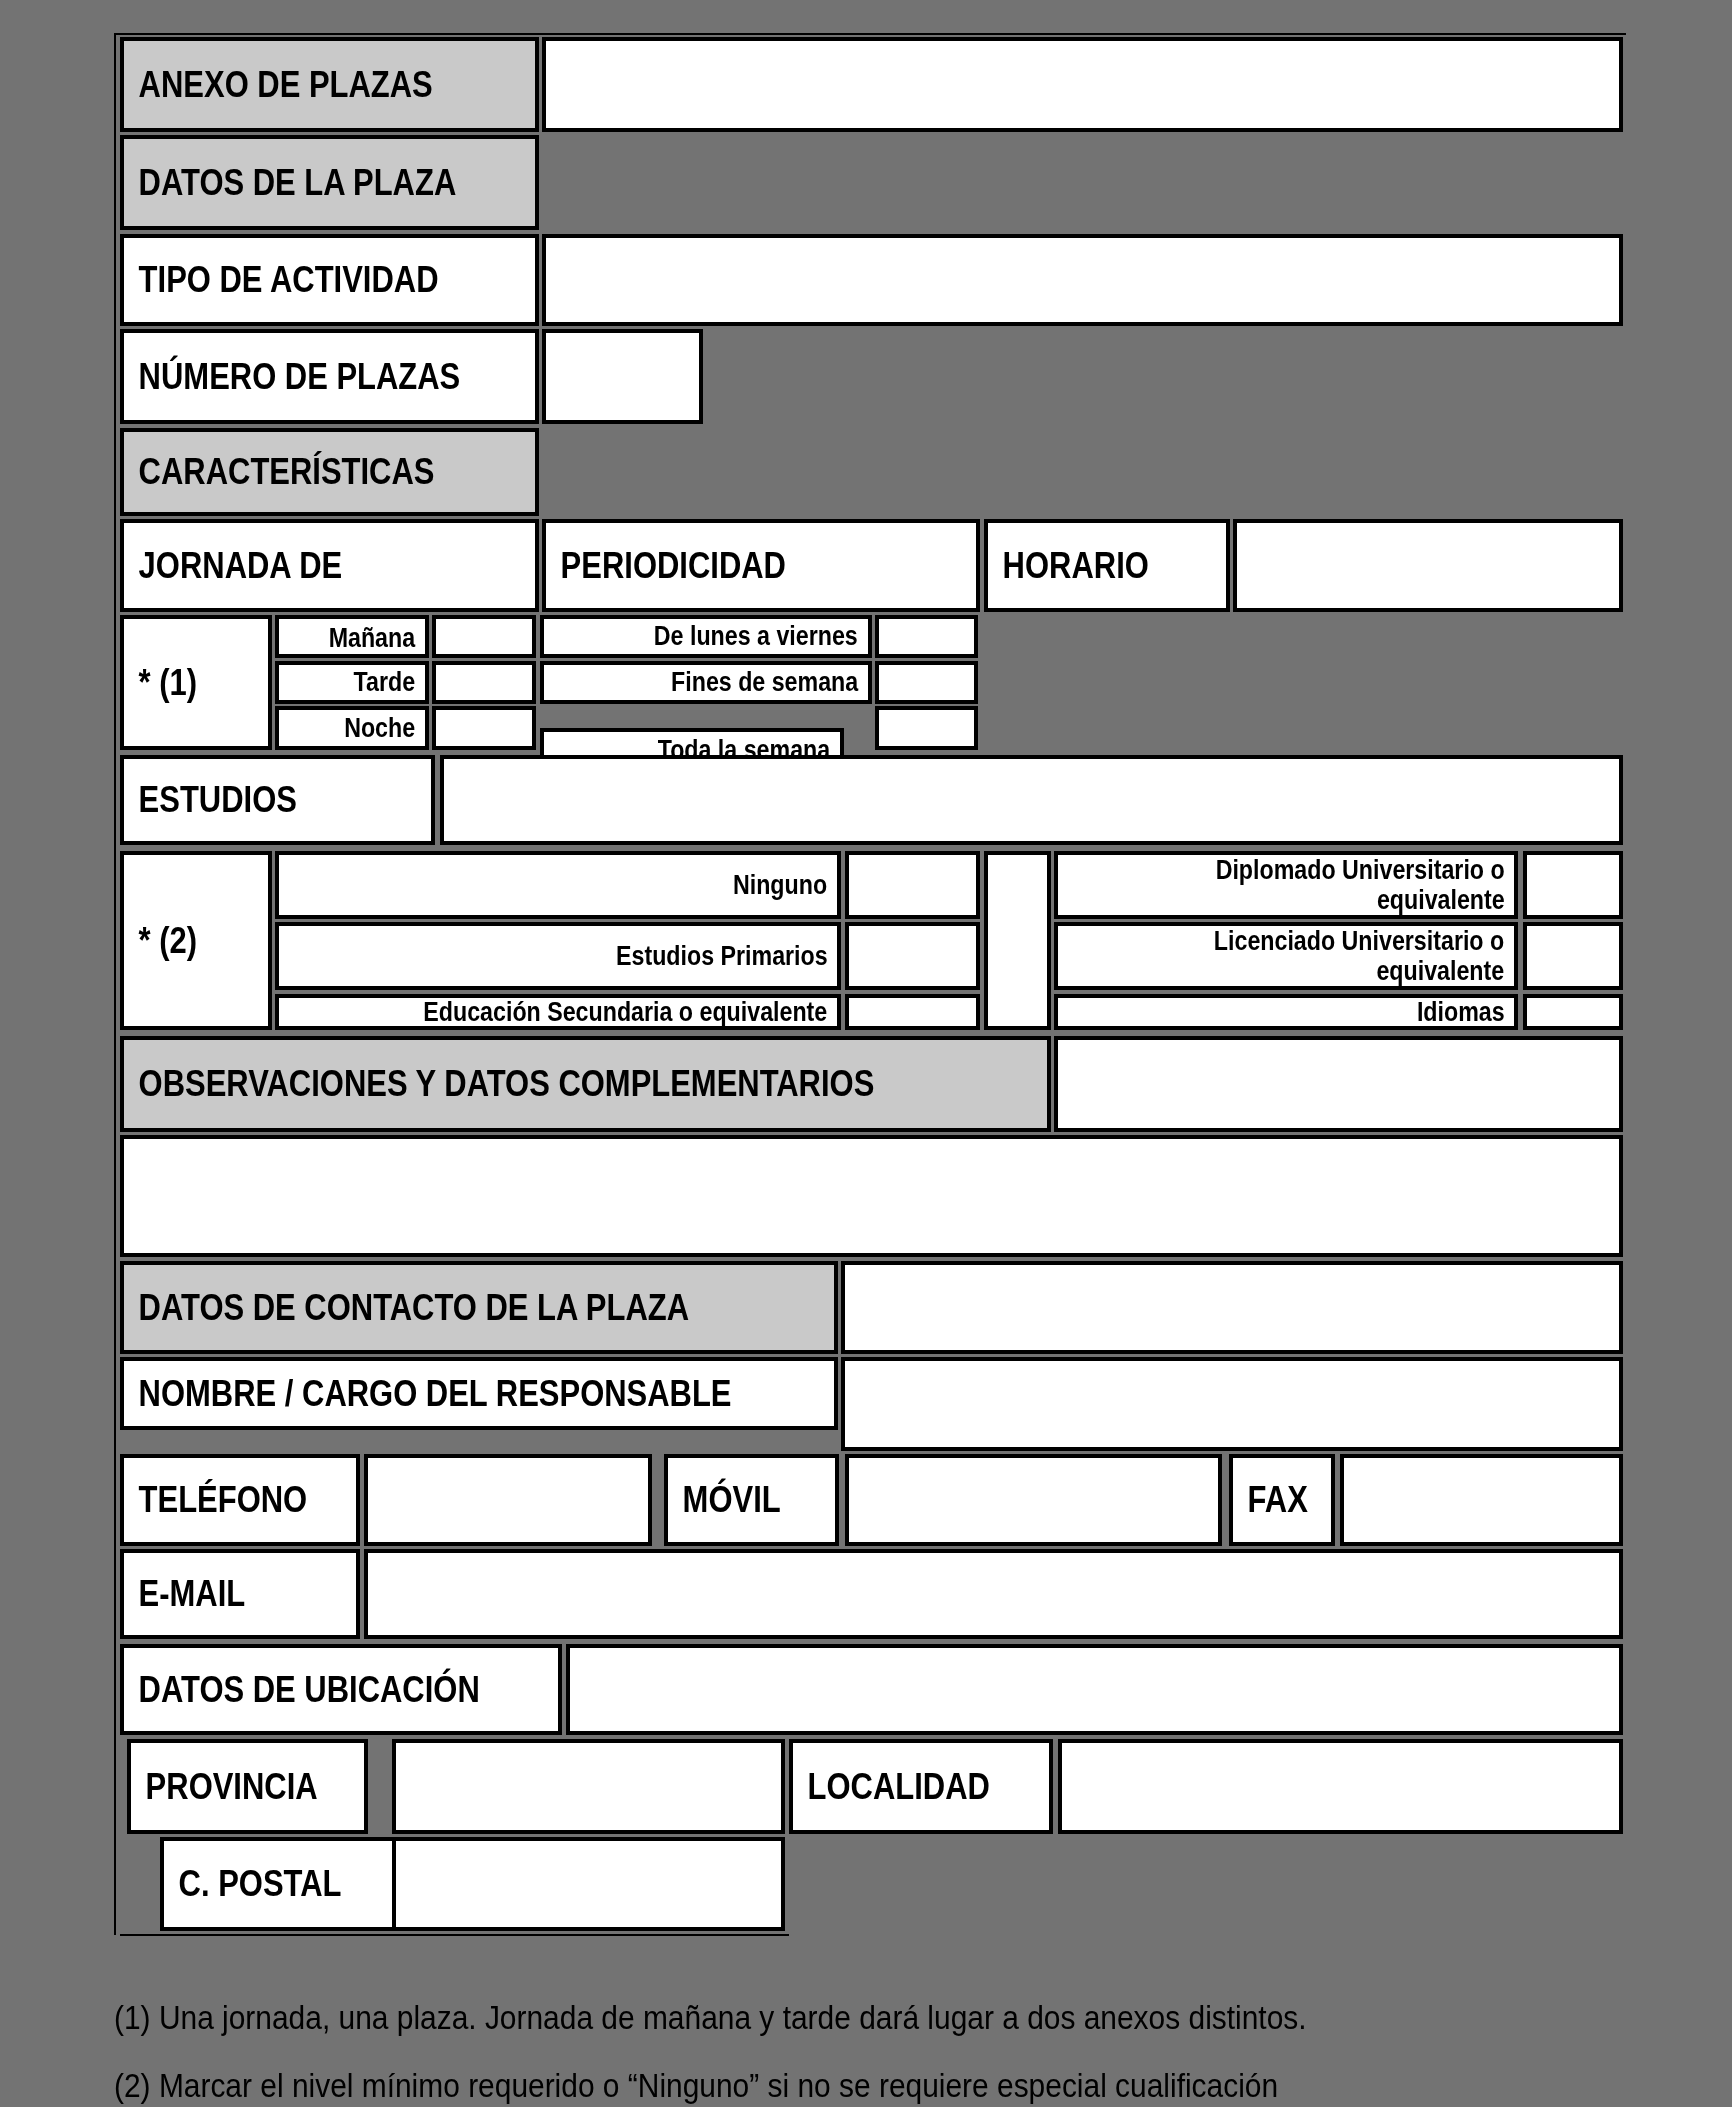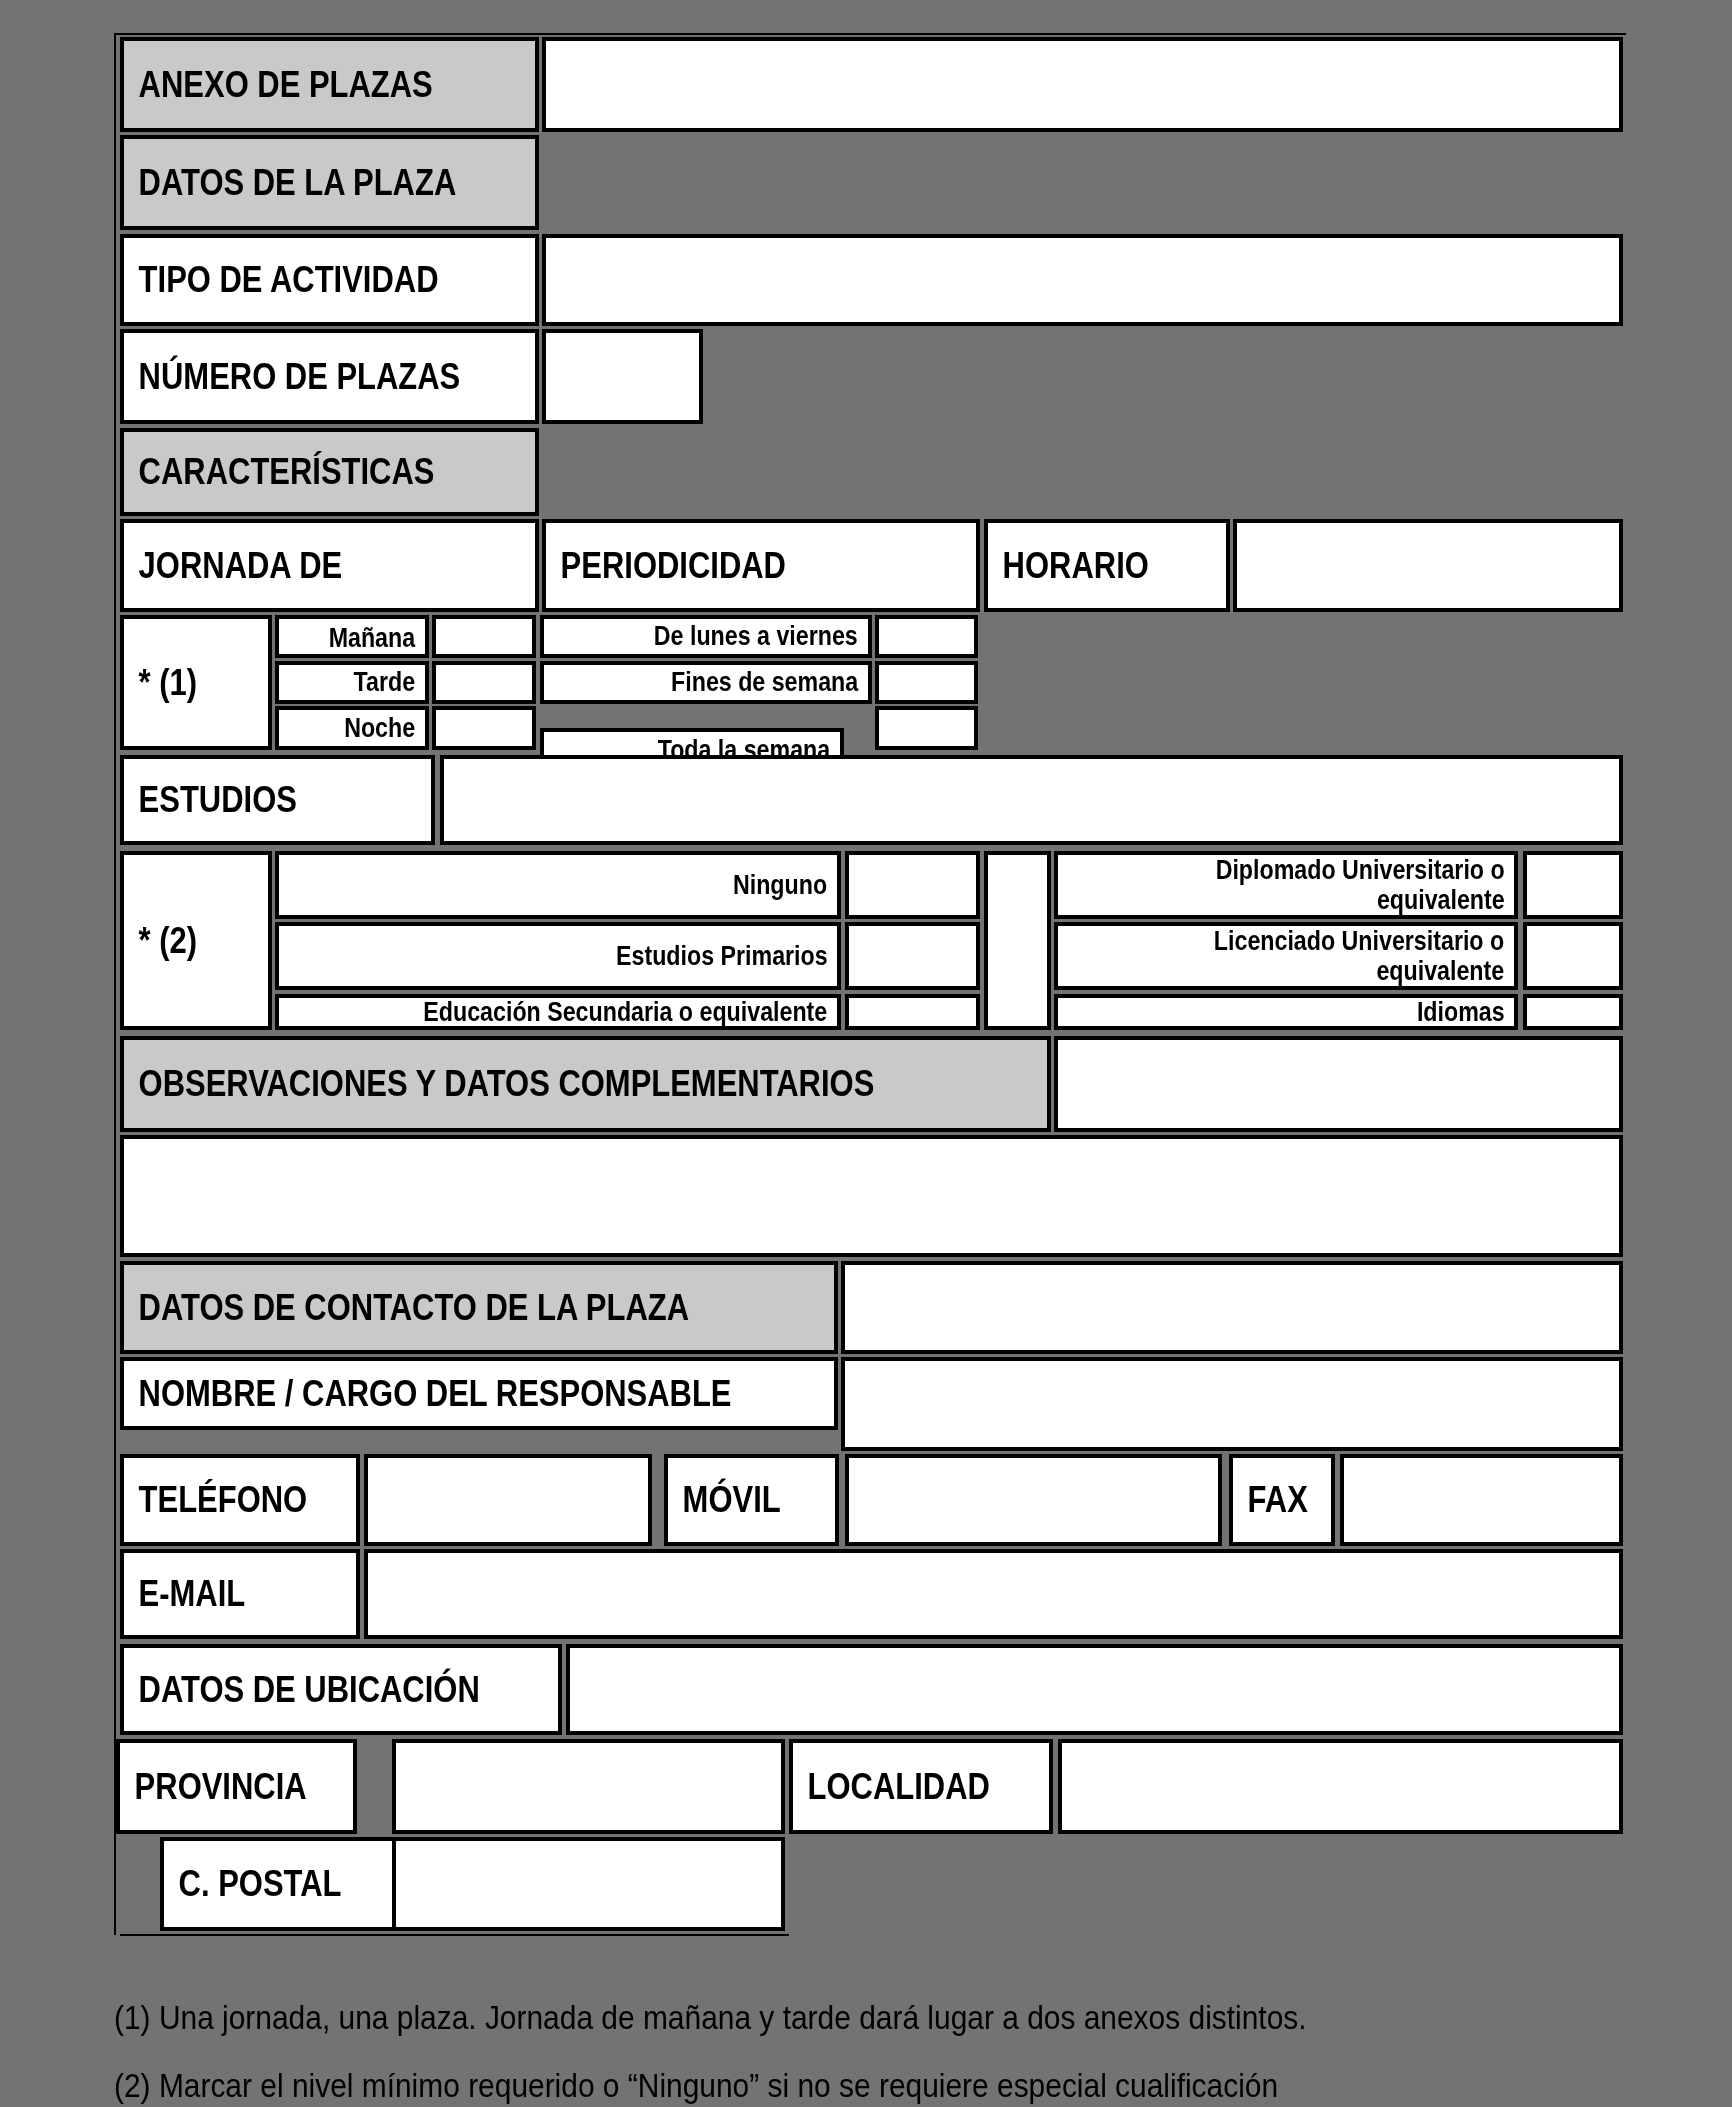--- a/index.html
+++ b/index.html
@@ -201,21 +201,21 @@
   <div class="box" style="left:120px;top:1549px;width:240px;height:90px;">
     <span class="lbl">E-MAIL</span>
   </div>
   <div class="box" style="left:364px;top:1549px;width:1259px;height:90px;"></div>
 
   <div class="box" style="left:120px;top:1644px;width:442px;height:91px;">
     <span class="lbl">DATOS DE UBICACIÓN</span>
   </div>
   <div class="box" style="left:566px;top:1644px;width:1057px;height:91px;"></div>
 
-  <div class="box" style="left:116px;top:1739px;width:241px;height:95px;">
+  <div class="box" style="left:127px;top:1739px;width:241px;height:95px;">
     <span class="lbl">PROVINCIA</span>
   </div>
   <div class="box" style="left:392px;top:1739px;width:393px;height:95px;"></div>
   <div class="box" style="left:789px;top:1739px;width:264px;height:95px;">
     <span class="lbl">LOCALIDAD</span>
   </div>
   <div class="box" style="left:1058px;top:1739px;width:565px;height:95px;"></div>
 
   <div class="box" style="left:120px;top:1837px;width:241px;height:94px;margin-left:40px;">
     <span class="lbl">C. POSTAL</span>

